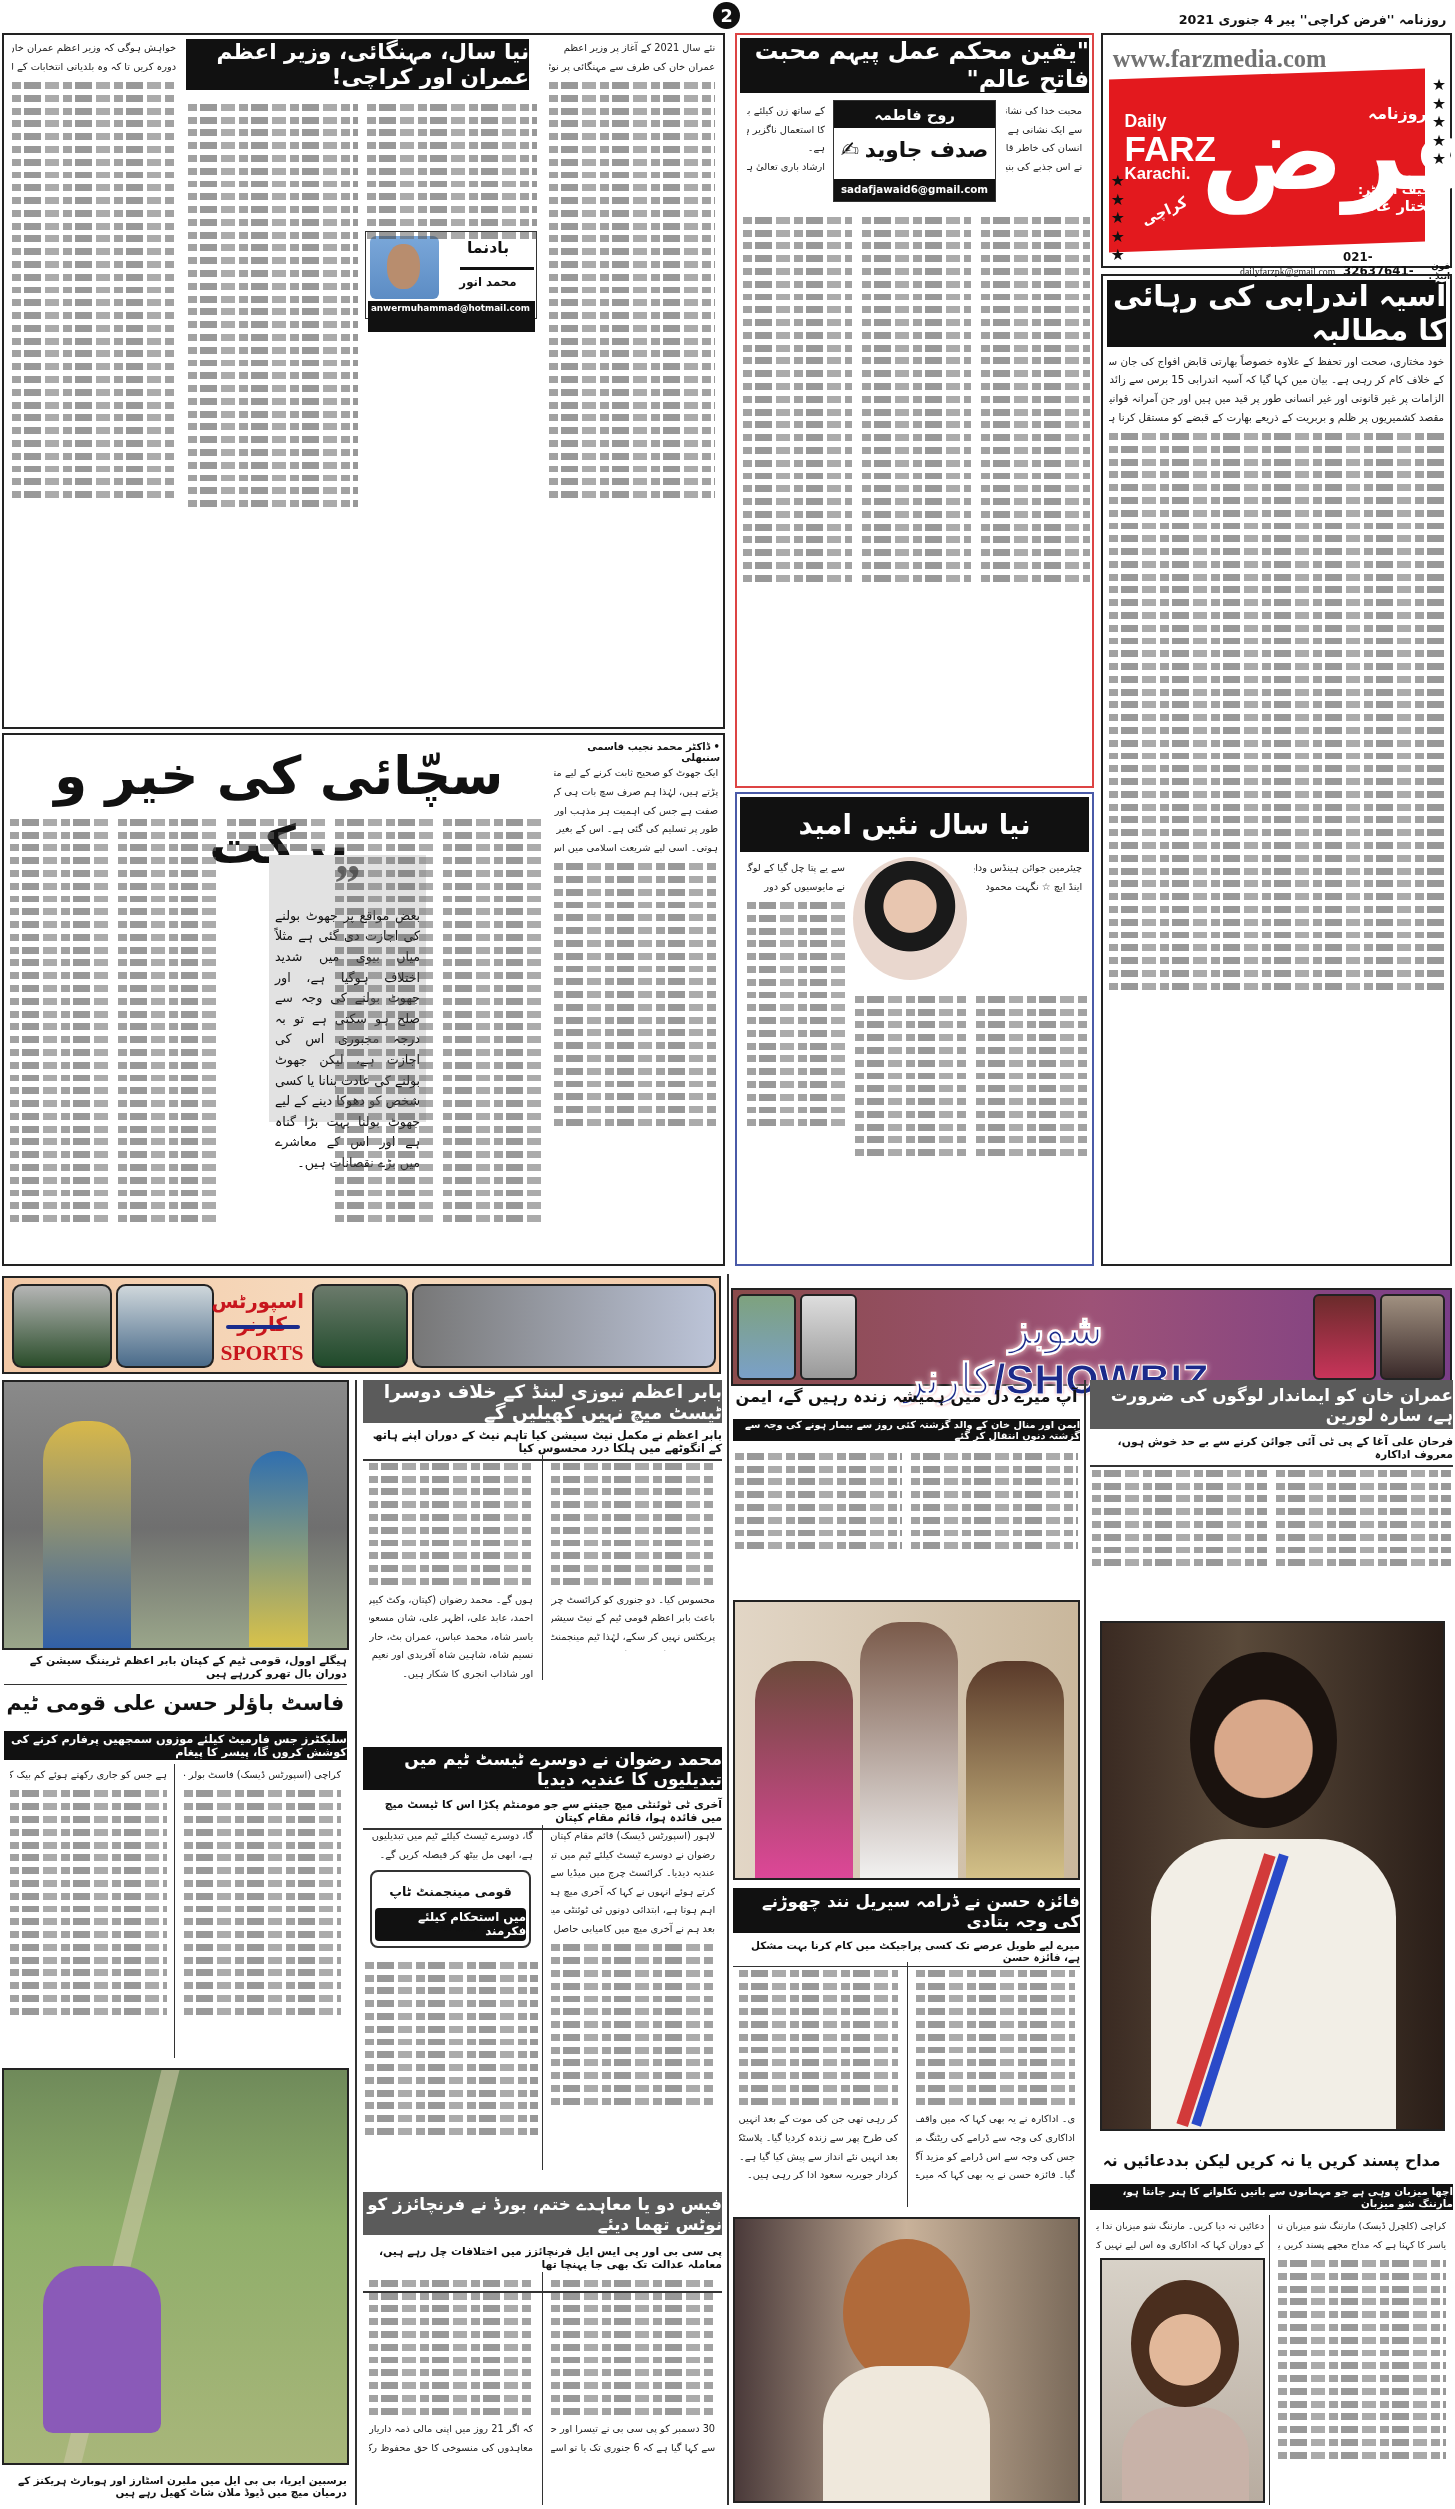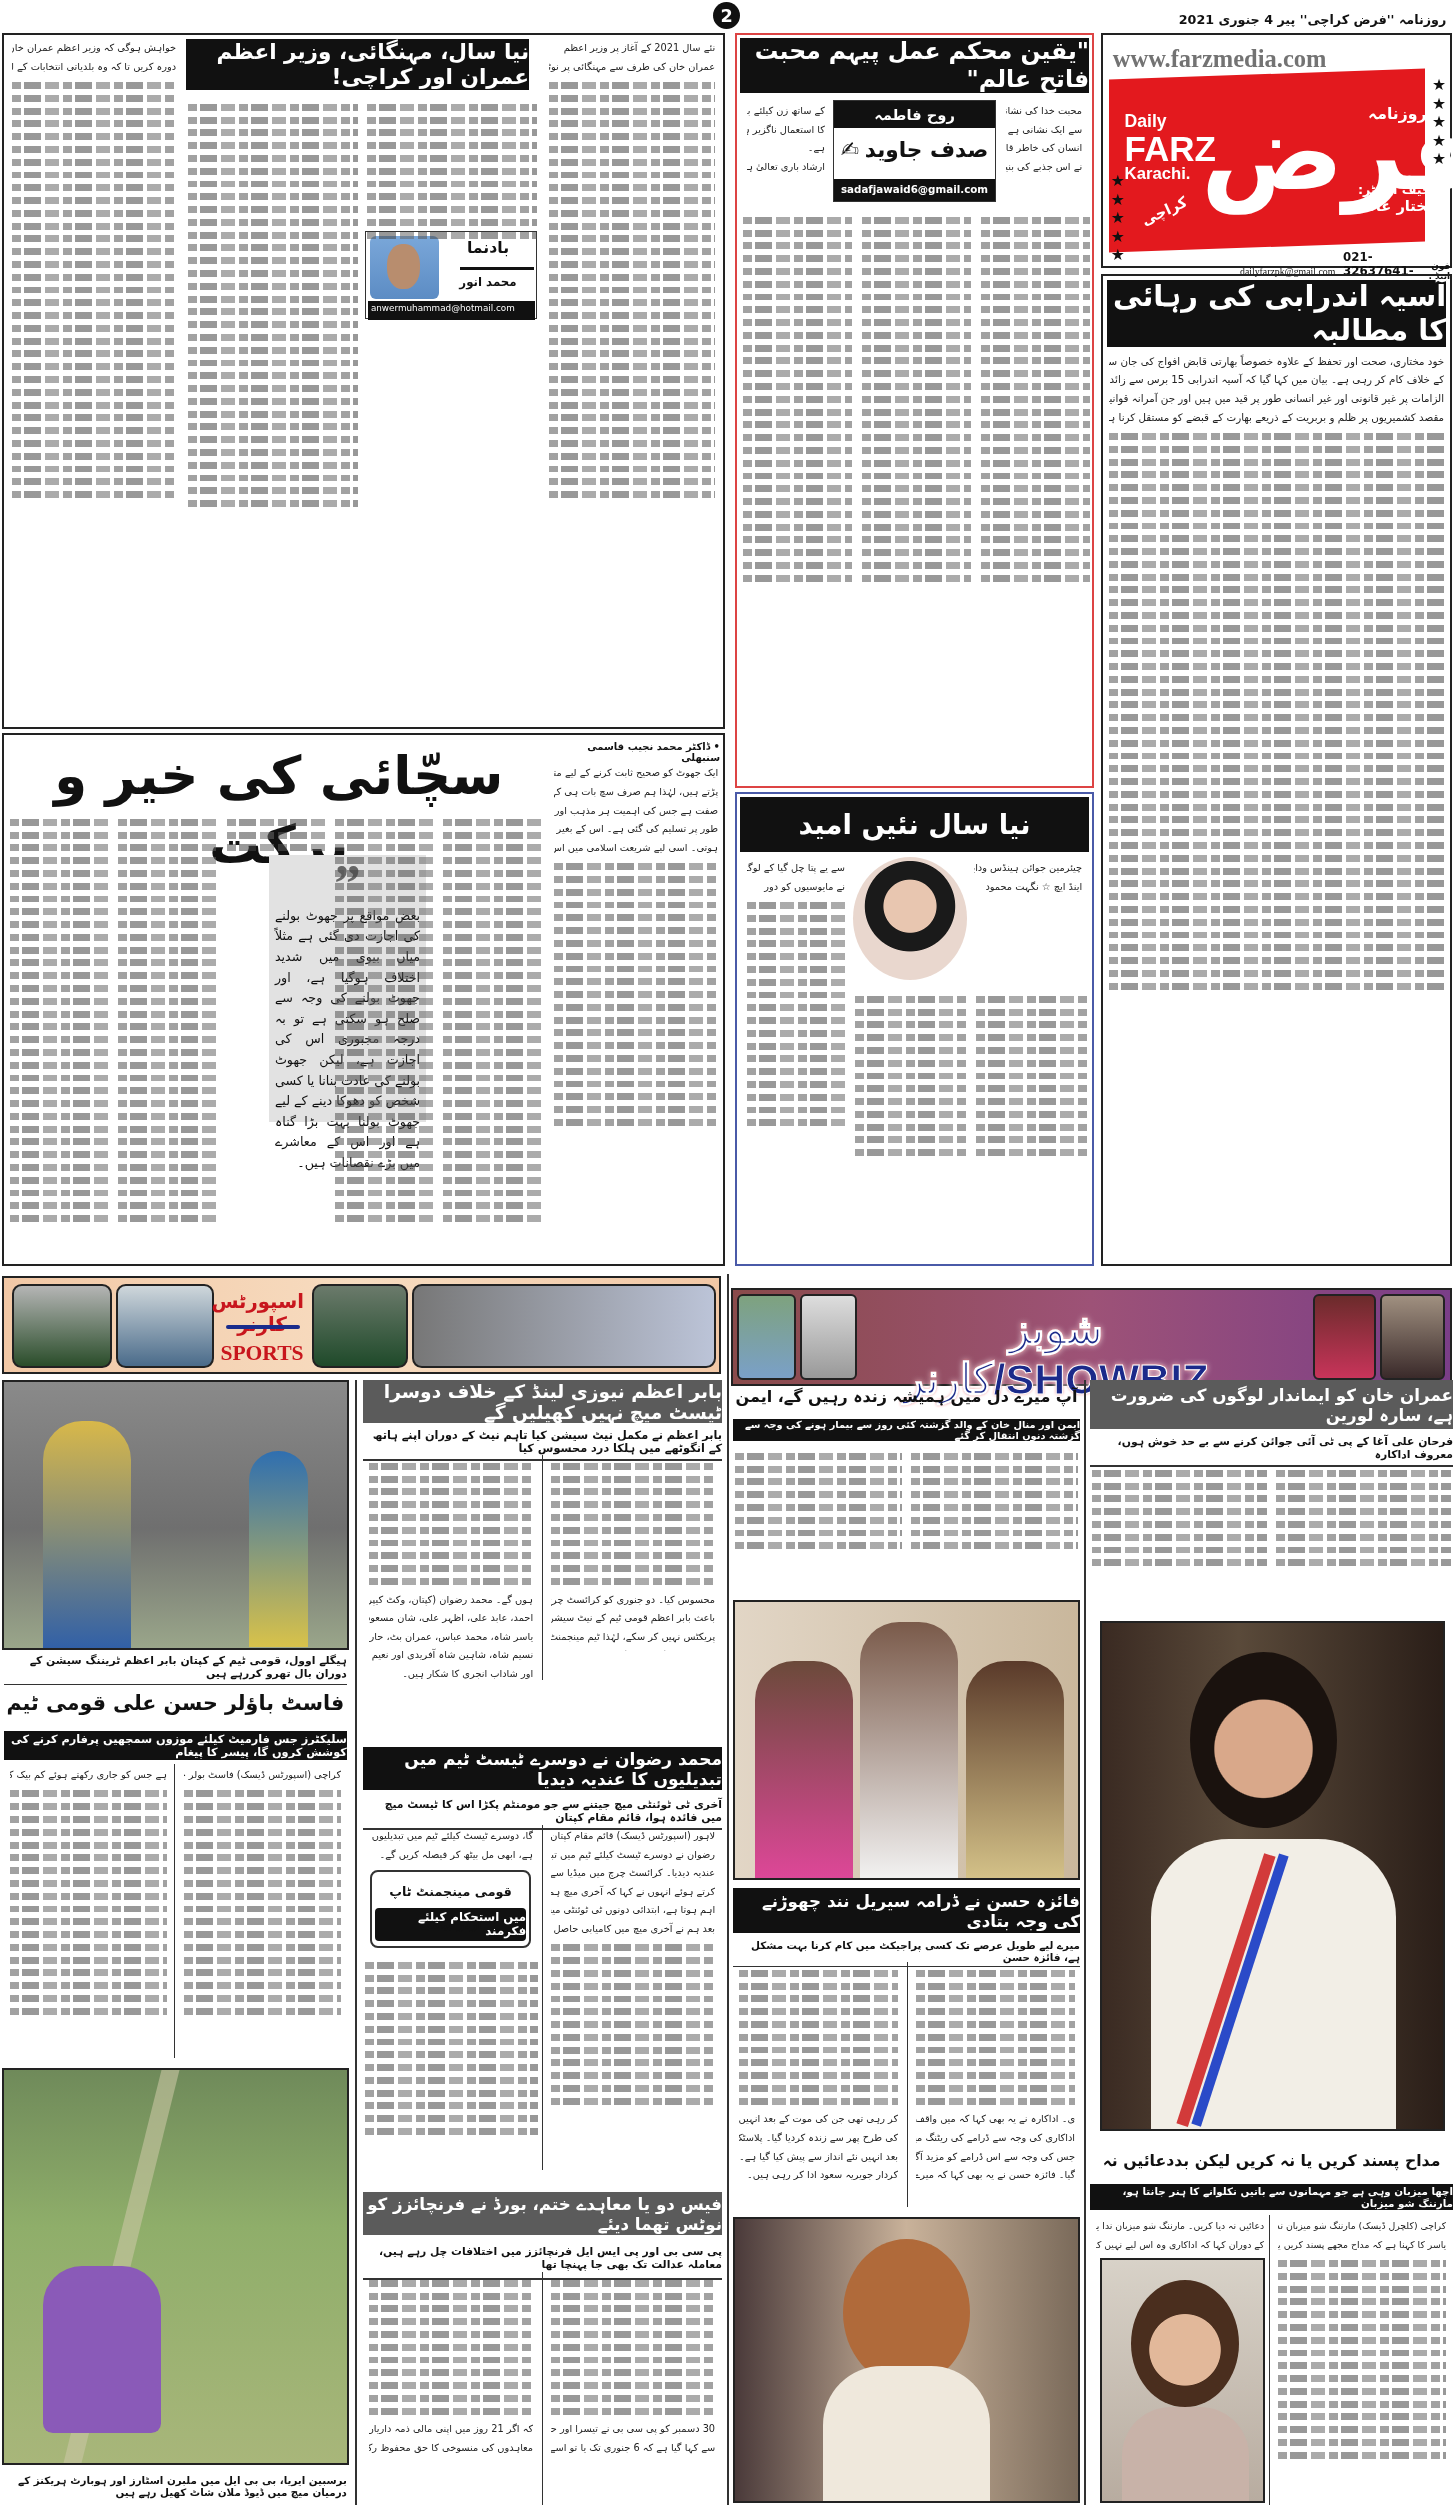--- a/index.html
+++ b/index.html
@@ -299,21 +299,21 @@
 
 <div class="abs boxed" style="left:2px;top:33px;width:723px;height:696px;">
   <div class="blackhead abs" style="left:182px;top:3.9px;width:343px;height:51px;font-size:21.6px;">نیا سال، مہنگائی، وزیر اعظم عمران اور کراچی!</div>
   <div class="abs" style="left:361px;top:196px;width:172px;height:88px;border:1px solid #333;">
     <div class="abs" style="left:3.9px;top:3.9px;width:69px;height:63px;background:linear-gradient(#7aa7d9,#5c8cc4);border-radius:5.9px;overflow:hidden;">
       <div style="position:absolute;left:17.6px;top:7.8px;width:33px;height:45px;border-radius:45%;background:#b88d6e;"></div>
     </div>
     <div class="urdu abs" style="left:78px;top:5.9px;width:88px;text-align:center;font-size:15.7px;font-weight:bold;">بادنما</div>
     <div class="abs" style="left:94px;top:35px;width:74px;height:2.9px;background:#111;"></div>
     <div class="urdu abs" style="left:78px;top:43px;width:88px;text-align:center;font-size:11.8px;font-weight:bold;">محمد انور</div>
-    <div class="abs" style="left:2px;top:69px;width:167px;height:19px;background:#111;color:#fff;font-size:8.8px;font-weight:normal;line-height:15.7px;padding-left:2.9px;overflow:hidden;white-space:nowrap;">anwermuhammad@hotmail.com</div>
+    <div class="abs" style="left:2px;top:69px;width:167px;height:31px;background:#111;color:#fff;font-size:8.8px;font-weight:bold;line-height:15.7px;padding-left:2.9px;overflow:hidden;white-space:nowrap;">anwermuhammad@hotmail.com</div>
   </div>
   <div class="txtcol abs" style="left:539px;top:2px;width:178px;height:686px;font-size:9.8px;">
     <span class="ln">نئے سال 2021 کے آغاز پر وزیر اعظم</span>
     <span class="ln">عمران خان کی طرف سے مہنگائی پر نوٹس لیے</span>
     <span class="fake"></span>
       <span class="fake"></span>
       <span class="fake"></span>
       <span class="fake"></span>
       <span class="fake"></span>
       <span class="fake"></span>
@@ -770,21 +770,21 @@
     <span class="fake"></span>
     <span class="fake"></span>
     <span class="fake"></span>
     <span class="fake"></span>
     <span class="fake"></span>
     <span class="fake"></span>
 </div>
 <div class="vline" style="left:542px;top:1825px;height:345px;"></div>
 
 <div class="abs greyhead" style="left:363px;top:2192px;width:359px;height:43px;font-size:16.7px;">فیس دو یا معاہدے ختم، بورڈ نے فرنچائزز کو نوٹس تھما دیئے</div>
-<div class="abs urdu" style="left:363px;top:2245px;width:359px;font-size:10.8px;font-weight:bold;border-bottom:2px solid #333;padding-bottom:7px;">پی سی بی اور پی ایس ایل فرنچائزز میں اختلافات چل رہے ہیں، معاملہ عدالت تک بھی جا پہنچا تھا</div>
+<div class="abs urdu" style="left:363px;top:2245px;width:359px;font-size:10.8px;font-weight:bold;border-bottom:2px solid #333;padding-bottom:20px;">پی سی بی اور پی ایس ایل فرنچائزز میں اختلافات چل رہے ہیں، معاملہ عدالت تک بھی جا پہنچا تھا</div>
 <div class="txtcol abs" style="left:545px;top:2272px;width:176px;height:235px;font-size:9.8px;">
   <span class="fake"></span>
     <span class="fake"></span>
     <span class="fake"></span>
     <span class="fake"></span>
     <span class="fake"></span>
     <span class="fake"></span>
     <span class="fake"></span>
     <span class="fake"></span>
     <span class="fake"></span>

